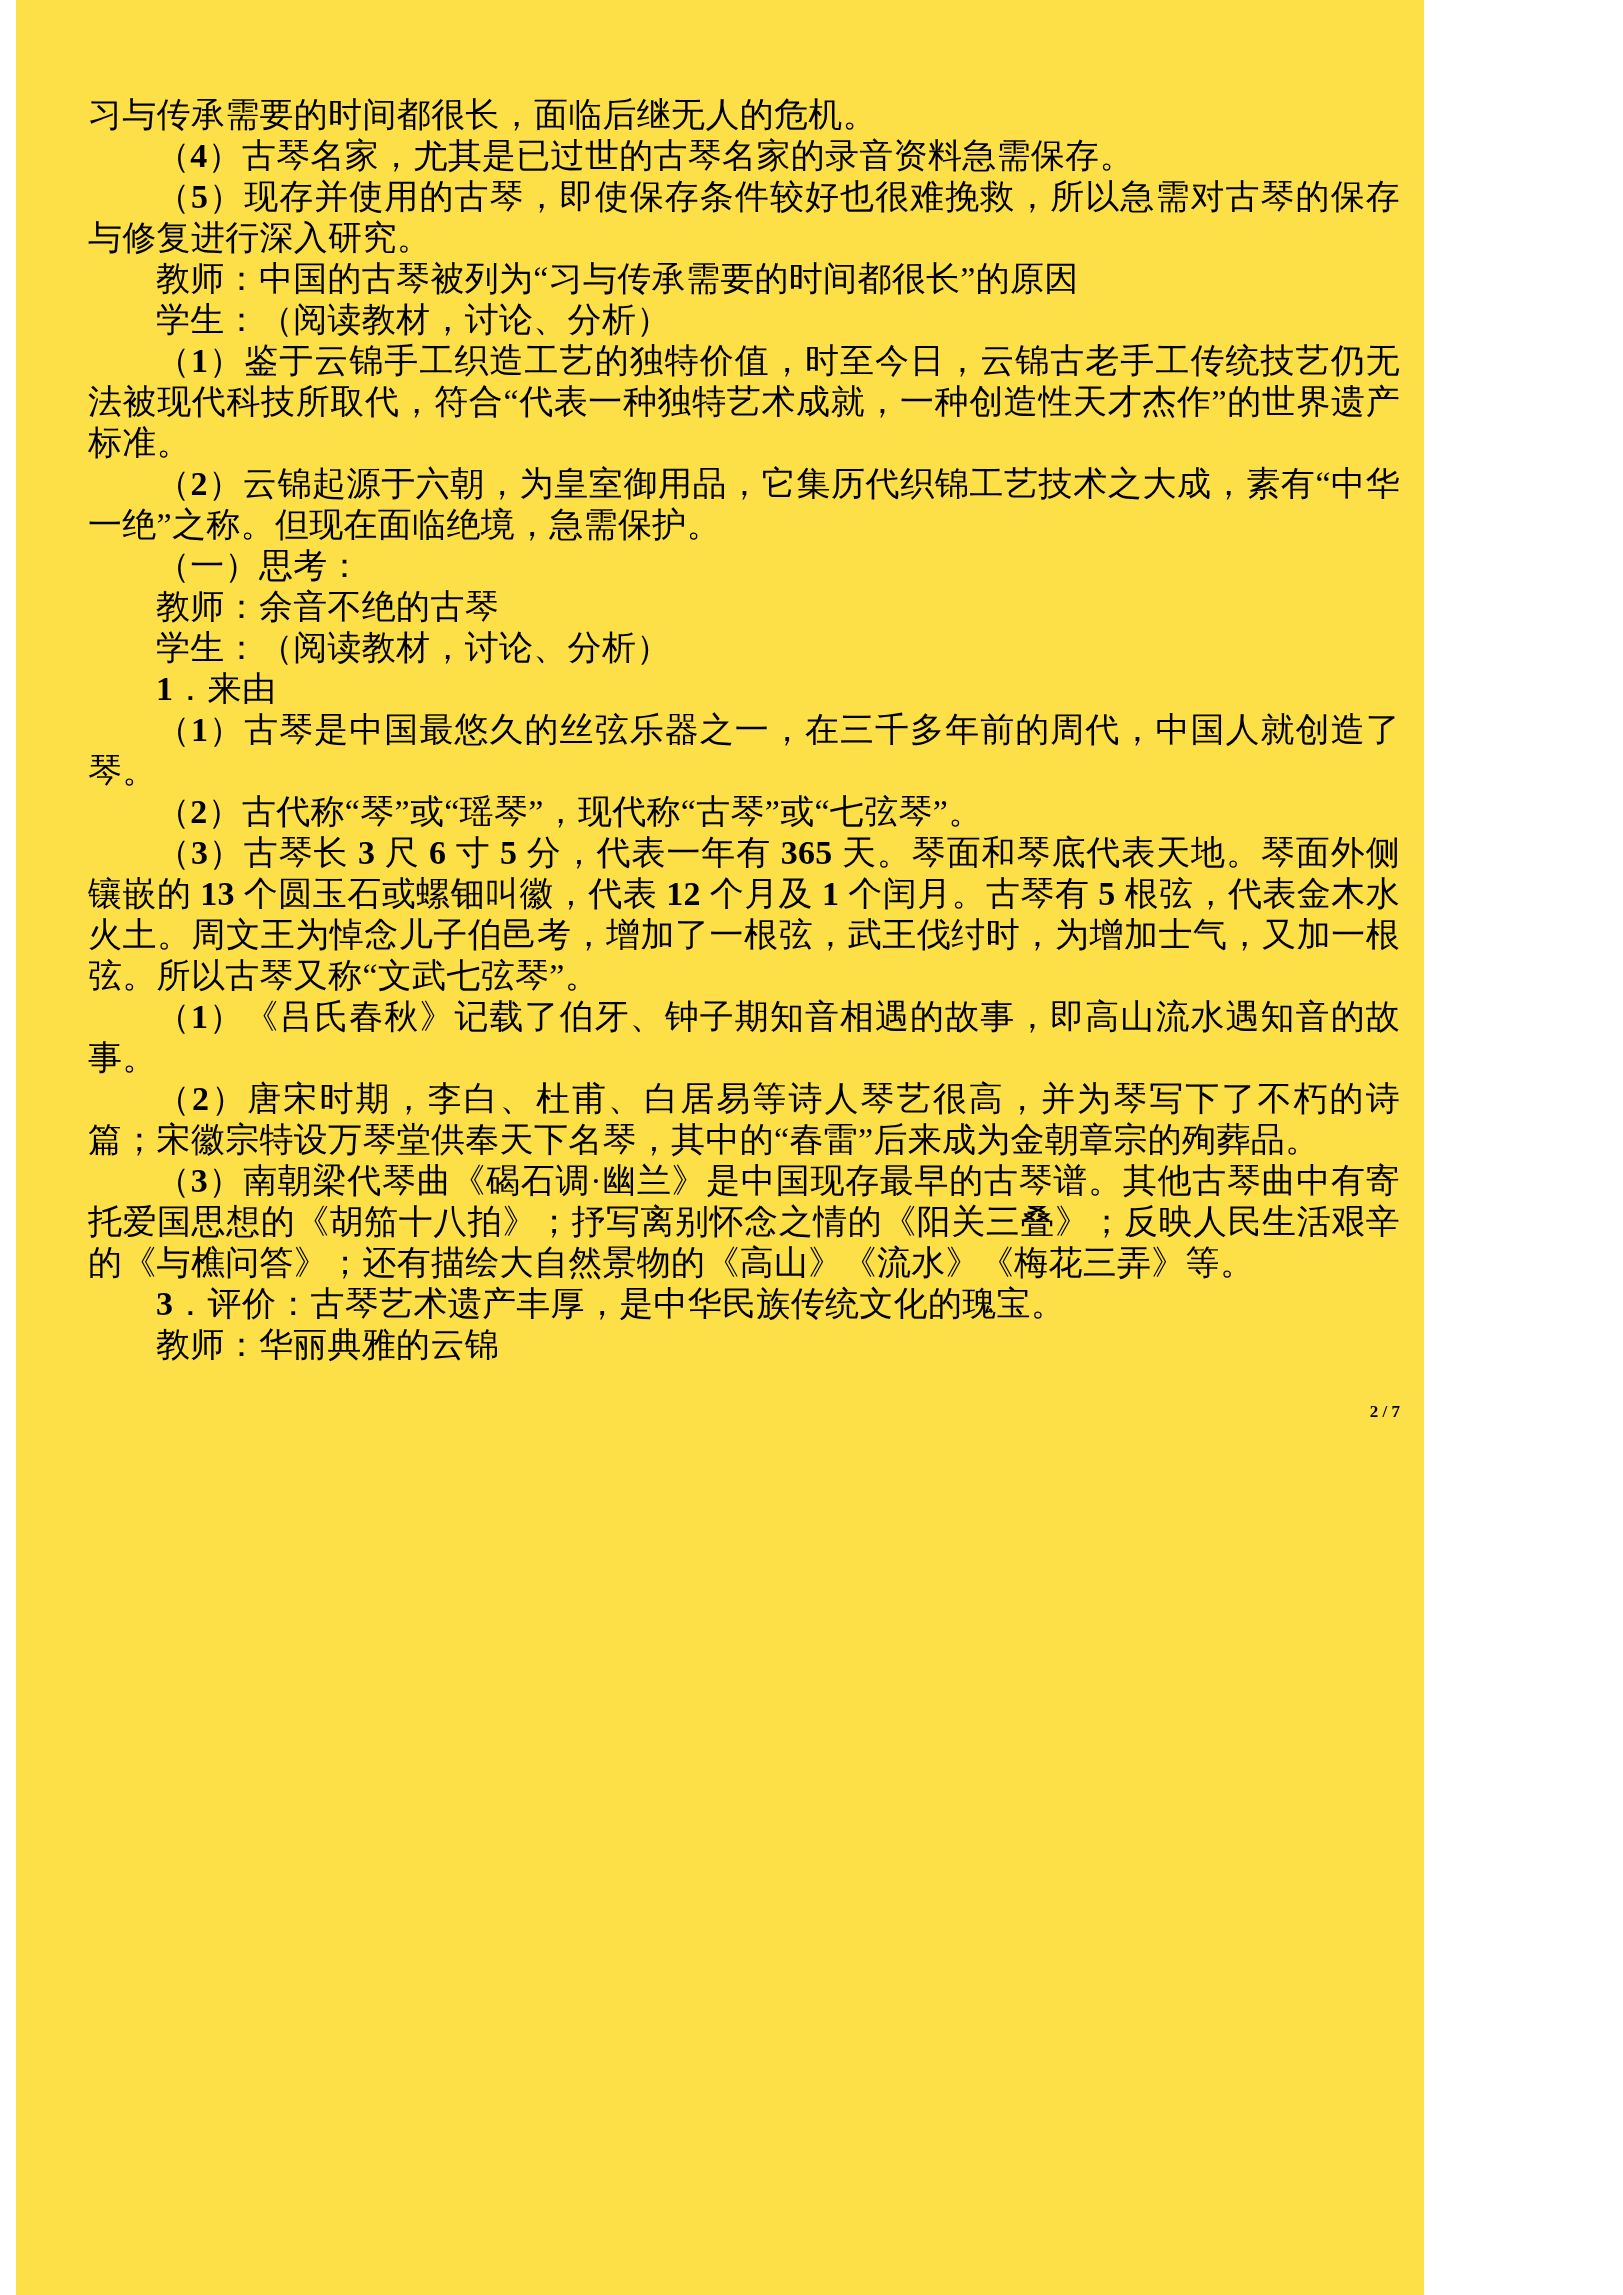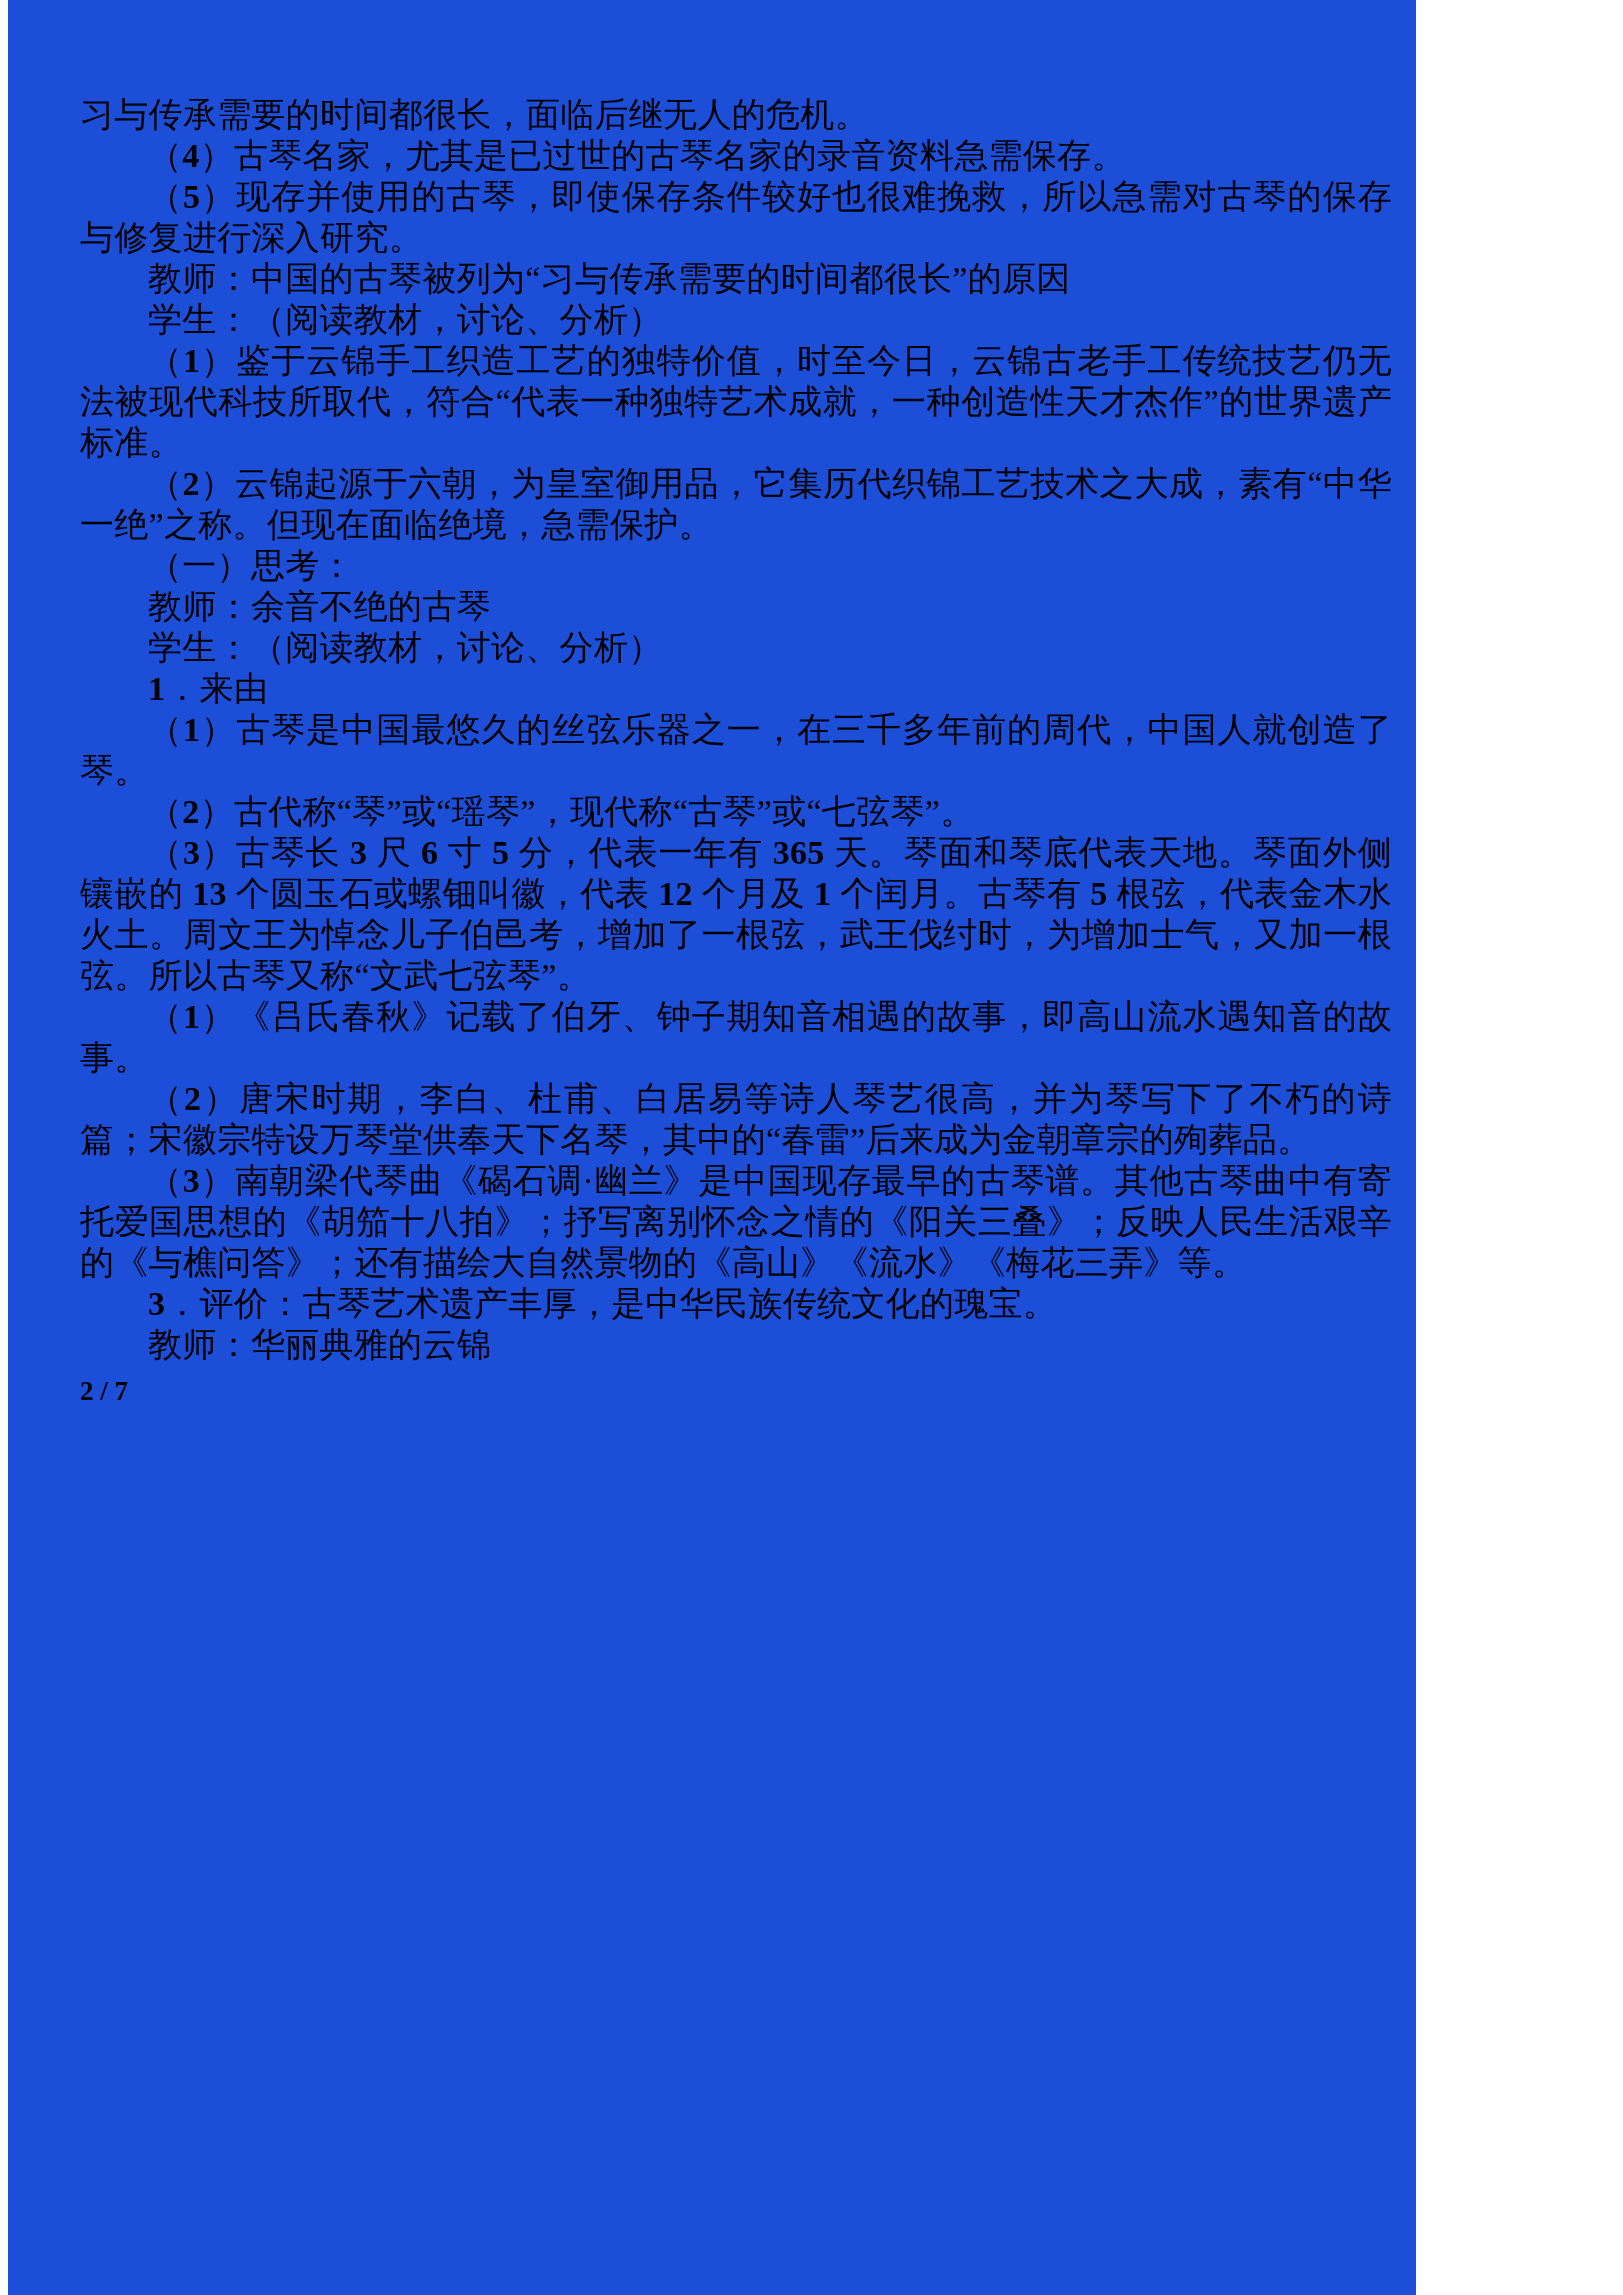--- a/index.html
+++ b/index.html
@@ -6,48 +6,48 @@
   html, body { background: #ffffff; }
   body {
     width: 1623px;
     height: 2295px;
     font-family: "Liberation Serif", "DejaVu Serif", serif;
     color: #000000;
     position: relative;
   }
   .page {
     position: absolute;
-    left: 8px; top: 0;
+    left: 16px; top: 0;
     width: 1408px;
     height: 2295px;
-    background: #1d4ed8;
+    background: #fde047;
     overflow: hidden;
   }
   .content {
     position: absolute;
     left: 72px;
     top: 94px;
     width: 1312px;
   }
   p.para {
     font-size: 34px;
     line-height: 41px;
     text-align: justify;
     letter-spacing: 0.3px;
   }
   p.para.indent { text-indent: 2em; }
   .num {
     font-weight: bold;
     font-family: "Liberation Serif", "DejaVu Serif", serif;
   }
   .footer {
-    margin-top: 10px;
+    margin-top: 30px;
     width: 100%;
-    text-align: left;
-    font-size: 27px;
+    text-align: right;
+    font-size: 17px;
     font-weight: bold;
     line-height: 33px;
   }
 </style>
 </head>
 <body>
 
 <div class="page">
   <div class="content">
     <div id="paragraphs">

